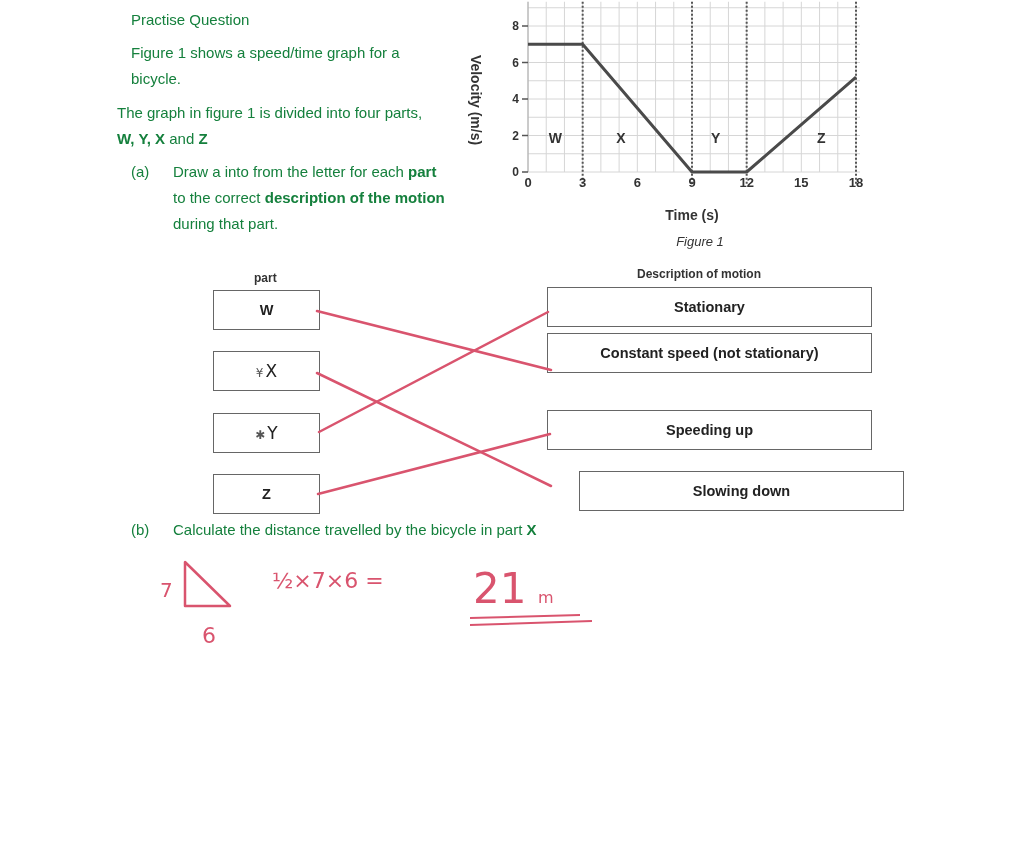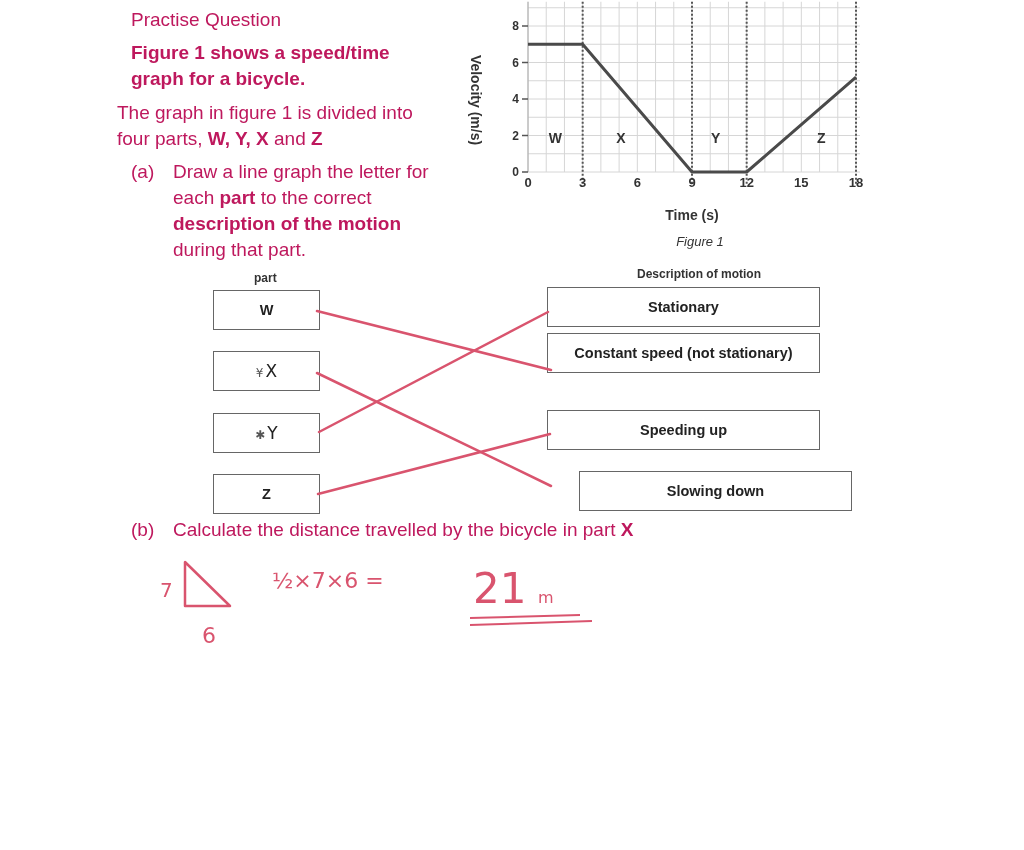--- a/index.html
+++ b/index.html
@@ -1,52 +1,52 @@
 <!DOCTYPE html>
 <html><head>
 <meta charset="utf-8">
 <style>
   html, body { margin: 0; padding: 0; background: #ffffff; }
   body { width: 1024px; height: 850px; position: relative; overflow: hidden;
          font-family: "Liberation Sans", "DejaVu Sans", sans-serif; color: #2a2a2a; }
   .abs { position: absolute; }
-  .txt { font-size: 19px; line-height: 26px; color: #be185d; }
+  .txt { font-size: 15px; line-height: 26px; color: #15803d; }
   .bold { font-weight: bold; }
   #q-title { left: 131px; top: 7px; }
-  #q-intro1 { left: 131px; top: 40px; width: 310px; font-weight: bold; }
+  #q-intro1 { left: 131px; top: 40px; width: 310px; }
   #q-intro2 { left: 117px; top: 100px; width: 310px; }
   #q-a-label { left: 131px; top: 159px; }
   #q-a-text { left: 173px; top: 159px; width: 275px; }
   #q-b-label { left: 131px; top: 517px; }
   #q-b-text { left: 173px; top: 517px; }
 
   .box { position: absolute; border: 1.5px solid #666; background: #fff;
          display: flex; align-items: center; justify-content: center;
          font-size: 14.5px; color: #222; box-sizing: border-box; }
   .part-box { left: 213px; width: 107px; height: 40px; font-weight: bold; }
-  .desc-box { left: 547px; width: 273px; height: 40px; font-weight: bold; }
+  .desc-box { left: 547px; width: 325px; height: 40px; font-weight: bold; }
   .col-head { font-size: 12px; font-weight: bold; color: #333; }
 
   .hand { font-family: "DejaVu Sans", sans-serif; }
   .part-hand { font-family: "DejaVu Sans", sans-serif; font-weight: normal; font-size: 17px; color: #222; }
   .part-hand .scratch { color: #555; font-size: 12px; margin-right: 2px; }
 
   svg text { font-family: "Liberation Sans", "DejaVu Sans", sans-serif; }
 </style>
 </head>
 <body>
 
 <div id="q-title" class="abs txt">Practise Question</div>
 <div id="q-intro1" class="abs txt">Figure 1 shows a speed/time graph for a bicycle.</div>
 <div id="q-intro2" class="abs txt">
   <span>The graph in figure 1 is divided into four parts, </span><span class="bold">W, Y, X</span><span> and </span><span class="bold">Z</span>
 </div>
 <div id="q-a-label" class="abs txt">(a)</div>
 <div id="q-a-text" class="abs txt">
-  <span>Draw a line graph the letter for each </span><span class="bold">part</span><span> to the correct </span><span class="bold">description of the motion</span><span> during that part.</span>
+  <span>Draw a into from the letter for each </span><span class="bold">part</span><span> to the correct </span><span class="bold">description of the motion</span><span> during that part.</span>
 </div>
 
 <svg id="graph" class="abs" style="left:455px; top:0px;" width="420" height="260">
   <g id="grid">
       <line x1="73" y1="1.75" x2="73" y2="172" stroke="#d6d6d6" stroke-width="1"></line>
       <line x1="91.22222222222223" y1="1.75" x2="91.22222222222223" y2="172" stroke="#d6d6d6" stroke-width="1"></line>
       <line x1="109.44444444444444" y1="1.75" x2="109.44444444444444" y2="172" stroke="#d6d6d6" stroke-width="1"></line>
       <line x1="127.66666666666666" y1="1.75" x2="127.66666666666666" y2="172" stroke="#d6d6d6" stroke-width="1"></line>
       <line x1="145.88888888888889" y1="1.75" x2="145.88888888888889" y2="172" stroke="#d6d6d6" stroke-width="1"></line>
       <line x1="164.11111111111111" y1="1.75" x2="164.11111111111111" y2="172" stroke="#d6d6d6" stroke-width="1"></line>

